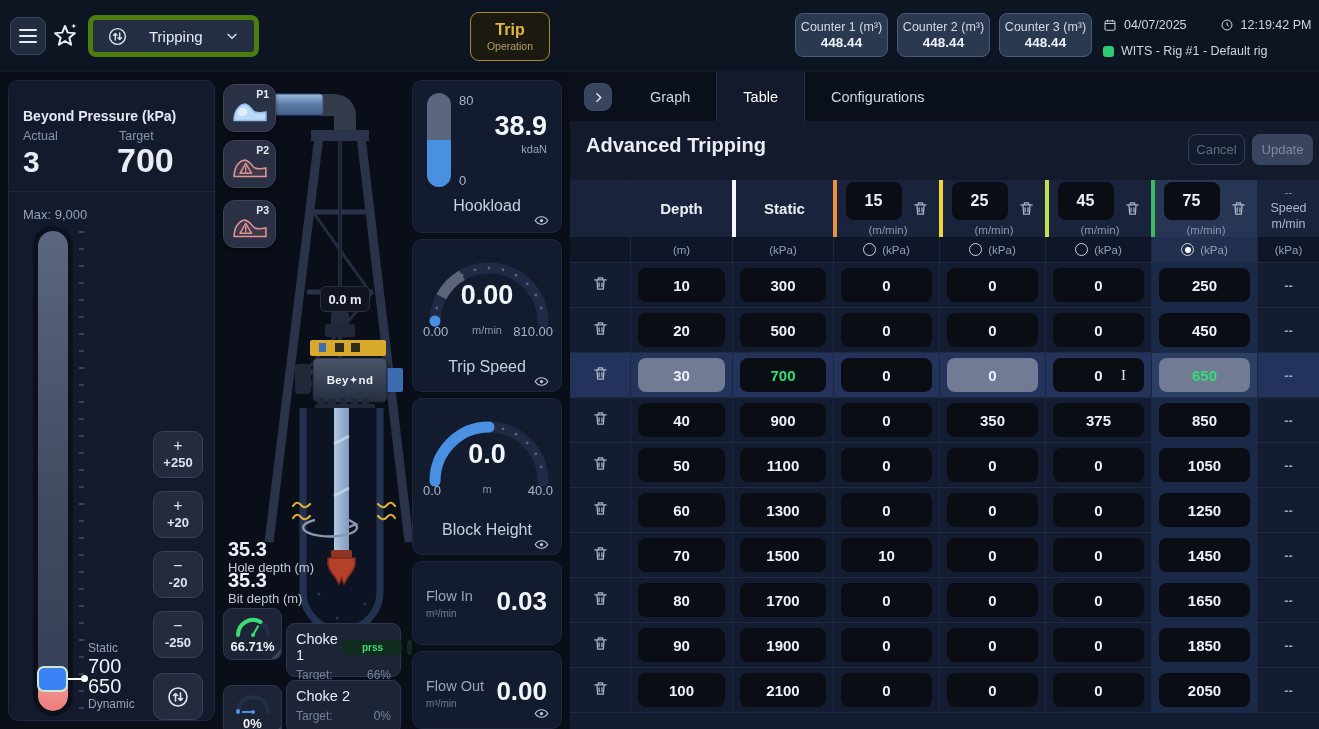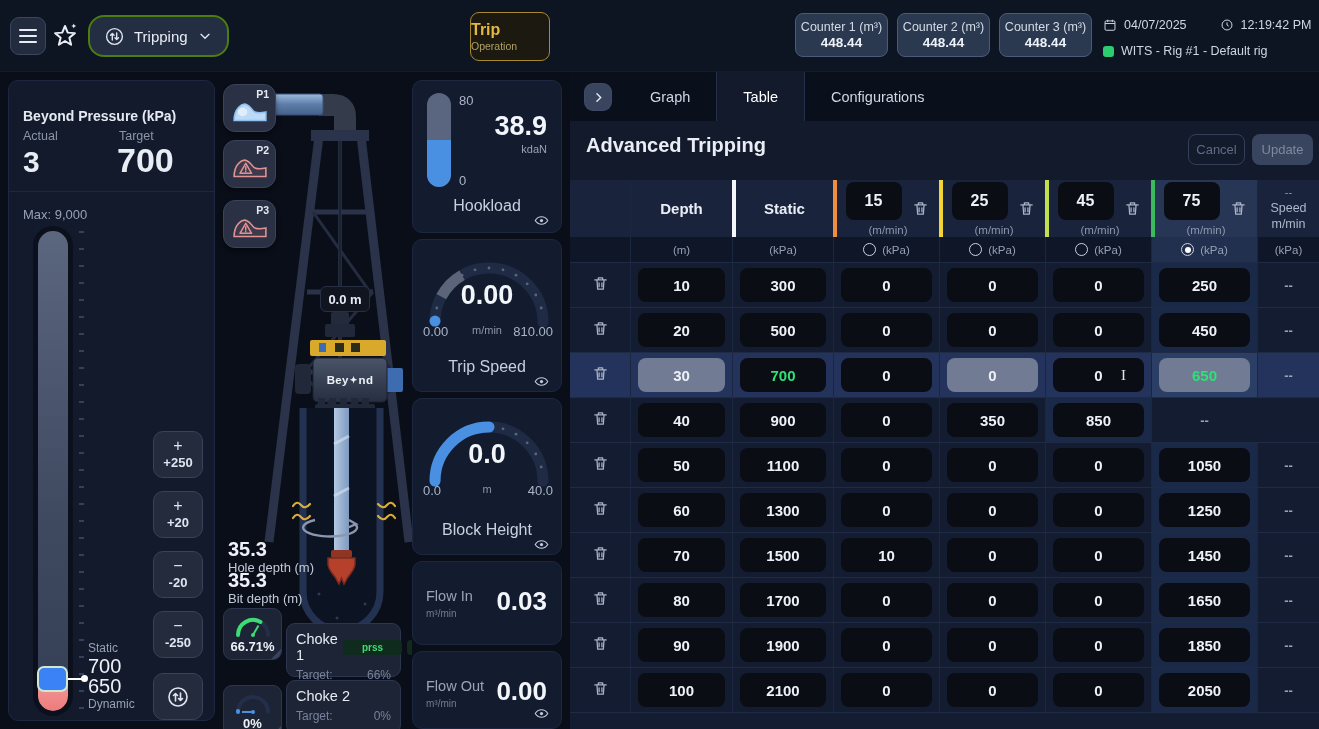--- a/index.html
+++ b/index.html
@@ -6,24 +6,24 @@
   html,body { background:#05080f; }
   body { font-family:"Liberation Sans", sans-serif; }
   .screen { position:relative; width:1319px; height:729px; background:#0a0e19; overflow:hidden; color:#e8ecf4; }
 
   
   .topbar { position:absolute; left:0; top:0; width:1319px; height:72px; background:#0d1422; border-bottom:1px solid #141b2b; }
   .icon-btn { position:absolute; display:flex; align-items:center; justify-content:center; background:#232c3f; border:1px solid #3b465e; border-radius:9px; cursor:pointer; }
   #menu-btn { left:10px; top:17px; width:36px; height:38px; flex-direction:column; gap:4px; }
   #menu-btn .bar { width:18px; height:2px; background:#e8ecf4; border-radius:1px; }
   #fav-star { position:absolute; left:50px; top:21px; width:30px; height:30px; }
-  #mode-dd { position:absolute; left:88px; top:15px; height:42px; display:flex; align-items:center; gap:9px; padding:0 14px; background:#242e42; border:2px solid #4d7c0f; border-radius:16px; font-size:15px; color:#e8ecf4; cursor:pointer; }
+  #mode-dd { position:absolute; left:88px; top:15px; height:42px; display:flex; align-items:center; gap:21px; padding:0 14px; background:#242e42; border:5px solid #4d7c0f; border-radius:8px; font-size:15px; color:#e8ecf4; cursor:pointer; }
   #mode-dd svg.circ { width:21px; height:21px; color:#dfe5f0; }
   #mode-dd svg.chev { width:16px; height:16px; color:#dfe5f0; }
-  #trip-op { position:absolute; left:470px; top:12px; width:80px; height:49px; background:#1c1910; border:1.5px solid #a8892e; border-radius:9px; display:flex; flex-direction:column; align-items:flex-start; justify-content:center; cursor:pointer; }
+  #trip-op { position:absolute; left:470px; top:12px; width:80px; height:49px; background:#1c1910; border:1.5px solid #a8892e; border-radius:9px; display:flex; flex-direction:column; align-items:center; justify-content:center; cursor:pointer; }
   #trip-op .t1 { font-size:16px; font-weight:bold; color:#e3b83c; }
   #trip-op .t2 { font-size:10.5px; color:#b0a066; margin-top:1px; }
   #counters { position:absolute; left:795px; top:13px; display:flex; gap:9px; }
   .counter-tile { width:93px; height:44px; background:#2b3950; border:1px solid#4a5a78; border-radius:8px; display:flex; flex-direction:column; align-items:center; justify-content:center; cursor:pointer; }
   .counter-label { font-size:12.5px; color:#d4dae6; }
   .counter-value { font-size:13.5px; font-weight:bold; color:#eef2f8; margin-top:1px; }
   .dt-block { position:absolute; left:1103px; top:16px; font-size:12.5px; color:#cfd6e4; }
   .dt-row { display:flex; align-items:center; gap:7px; height:18px; }
   .dt-row + .dt-row { margin-top:8px; }
   .dt-row svg { width:14px; height:14px; color:#cfd6e4; }
@@ -665,20 +665,23 @@
           </div>
           <div class="cell">
             <div class="chip cellc">900</div>
           </div>
           <div class="cell">
             <div class="chip cellc">0</div>
           </div>
           <div class="cell">
             <div class="chip cellc">350</div>
           </div>
+          <div class="cell">
+            <div class="chip cellc">375</div>
+          </div>
           <div class="cell selcol">
             <div class="chip cellc">850</div>
           </div>
           <div class="cell">
             <span class="res-val">--</span>
           </div>
         </div>
         <div class="trow">
           <div class="cell">
             <button class="trash-btn"><svg viewBox="0 0 24 24" fill="none" stroke="currentColor" stroke-width="1.8" stroke-linecap="round" stroke-linejoin="round">

